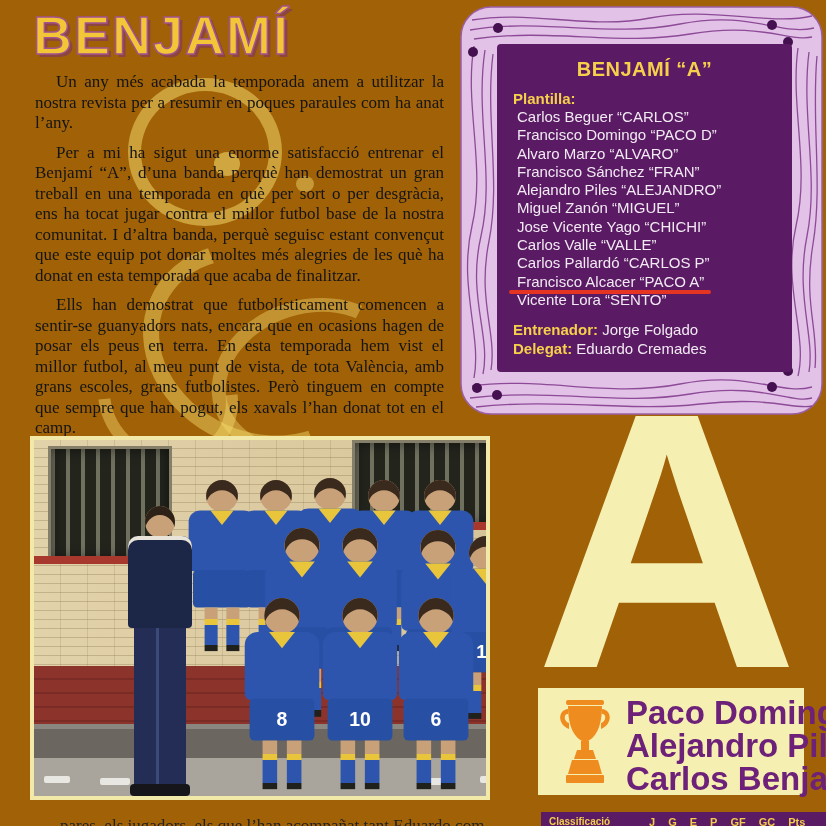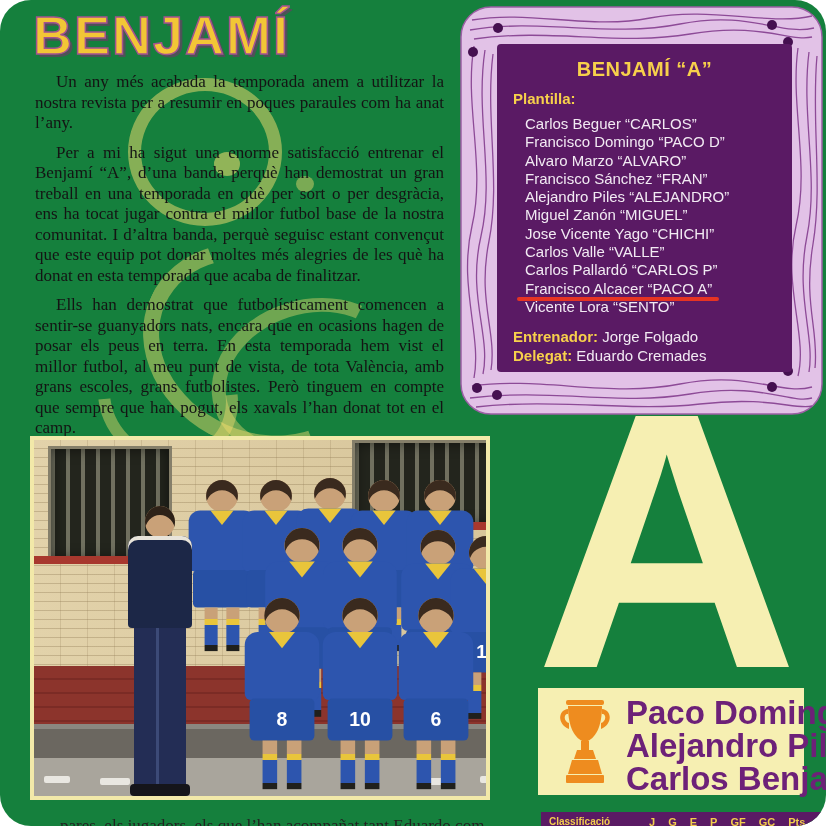--- a/index.html
+++ b/index.html
@@ -1,17 +1,17 @@
 <!DOCTYPE html>
 <html><head>
 <meta charset="utf-8">
 <style>
   html,body{margin:0;padding:0;background:#ffffff;}
-  .page{position:relative;width:826px;height:826px;background:#15803d;overflow:hidden;
-        font-family:"Liberation Serif",serif;color:#141414;border-radius:31px;}
+  .page{position:relative;width:826px;height:826px;background:#a16207;overflow:hidden;
+        font-family:"Liberation Serif",serif;color:#141414;}
 
   
   .wm{position:absolute;pointer-events:none;}
   .wm-ring{left:128px;top:78px;width:128px;height:122px;border:13px solid rgba(247,222,112,.50);border-radius:50%;}
   .wm-dot1{left:214px;top:152px;width:26px;height:24px;background:rgba(247,222,112,.55);border-radius:50%;}
   .wm-dot2{left:296px;top:176px;width:18px;height:16px;background:rgba(247,222,112,.45);border-radius:50%;}
   .wm-arc1{left:140px;top:246px;width:210px;height:170px;border:16px solid rgba(247,222,112,.45);
            border-color:transparent transparent rgba(247,222,112,.45) rgba(247,222,112,.45);
            border-radius:50%;transform:rotate(24deg);}
   .wm-arc2{left:210px;top:300px;width:170px;height:130px;border:14px solid rgba(247,222,112,.40);
@@ -29,21 +29,21 @@
            text-align:justify;}
   .article p{margin:0 12px 9px 0;text-indent:21px;}
 
   
   .roster-frame{position:absolute;left:460px;top:6px;width:363px;height:409px;}
   .roster-frame svg{position:absolute;left:0;top:0;}
   .roster-panel{position:absolute;left:37px;top:38px;width:295px;height:328px;
                 font-family:"Liberation Sans",sans-serif;}
   .roster-title{margin-top:14px;text-align:center;font-size:20px;font-weight:bold;color:#f7d04b;letter-spacing:.5px;}
   .roster-label{margin:9px 0 1px 16px;font-size:15px;font-weight:bold;color:#f7d04b;}
-  .roster-list{list-style:none;margin:8px;padding:0 0 0 20px;}
+  .roster-list{list-style:none;margin:0;padding:0 0 0 20px;}
   .roster-list li{position:relative;font-size:15px;line-height:18.3px;color:#f2eaf3;white-space:nowrap;}
   .roster-list li.highlight::after{content:"";position:absolute;left:-8px;top:17px;width:202px;height:4px;
                 background:#e63423;border-radius:2px;}
   .staff{margin:12px 0 0 16px;font-size:15px;line-height:18.5px;}
   .staff .lbl{font-weight:bold;color:#f7d04b;}
   .staff .val{color:#f2eaf3;}
 
   
   .photo{position:absolute;left:30px;top:436px;width:460px;height:364px;border:4px solid #f2e9a9;
          box-sizing:border-box;background:#dccaa0;overflow:hidden;}

